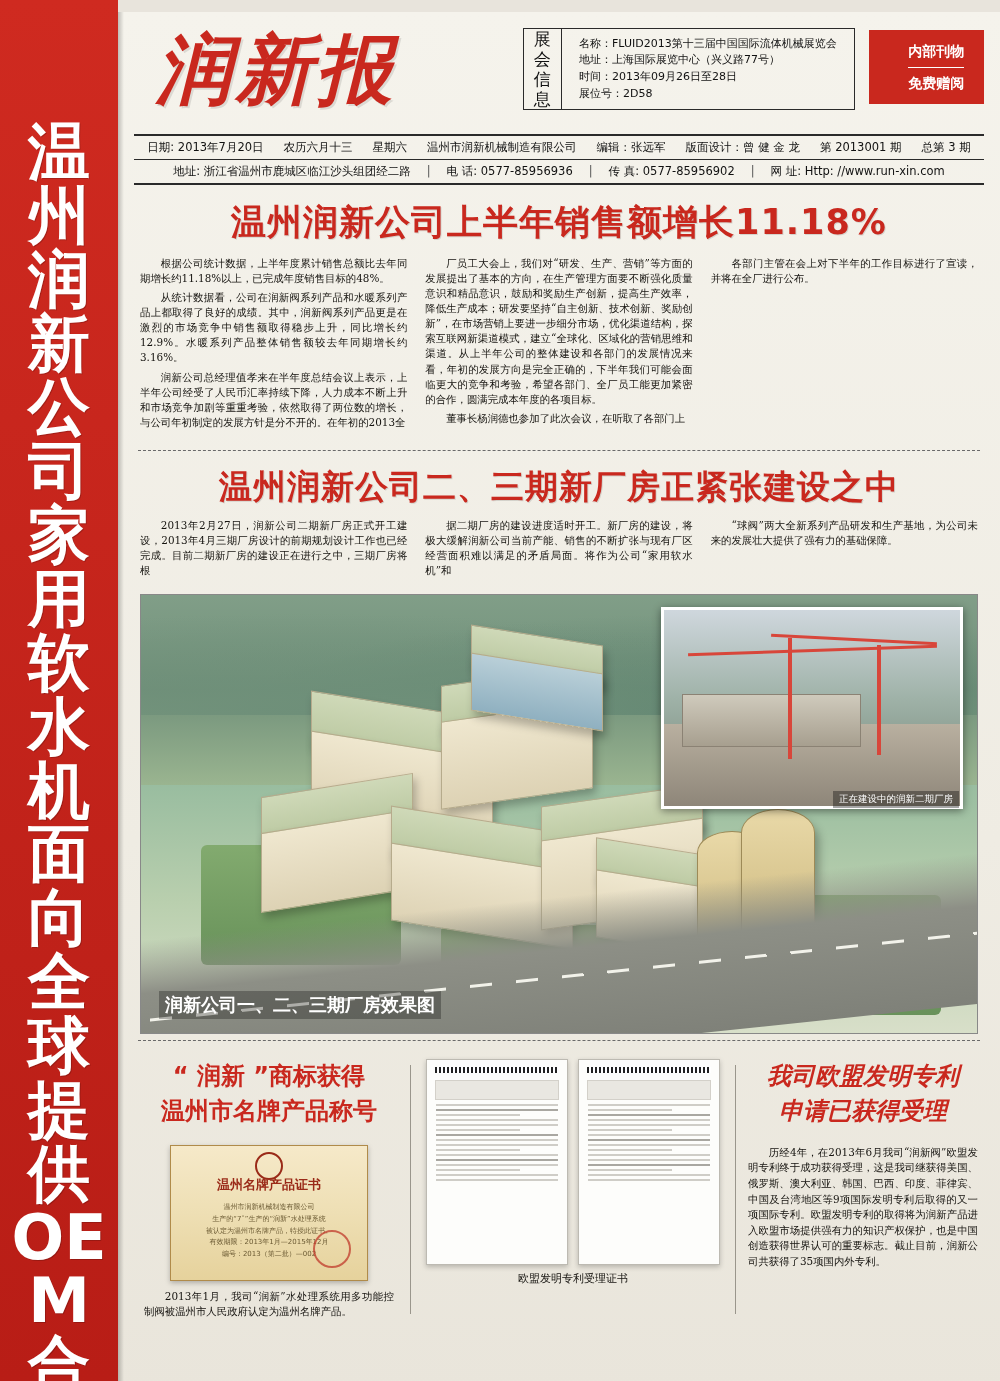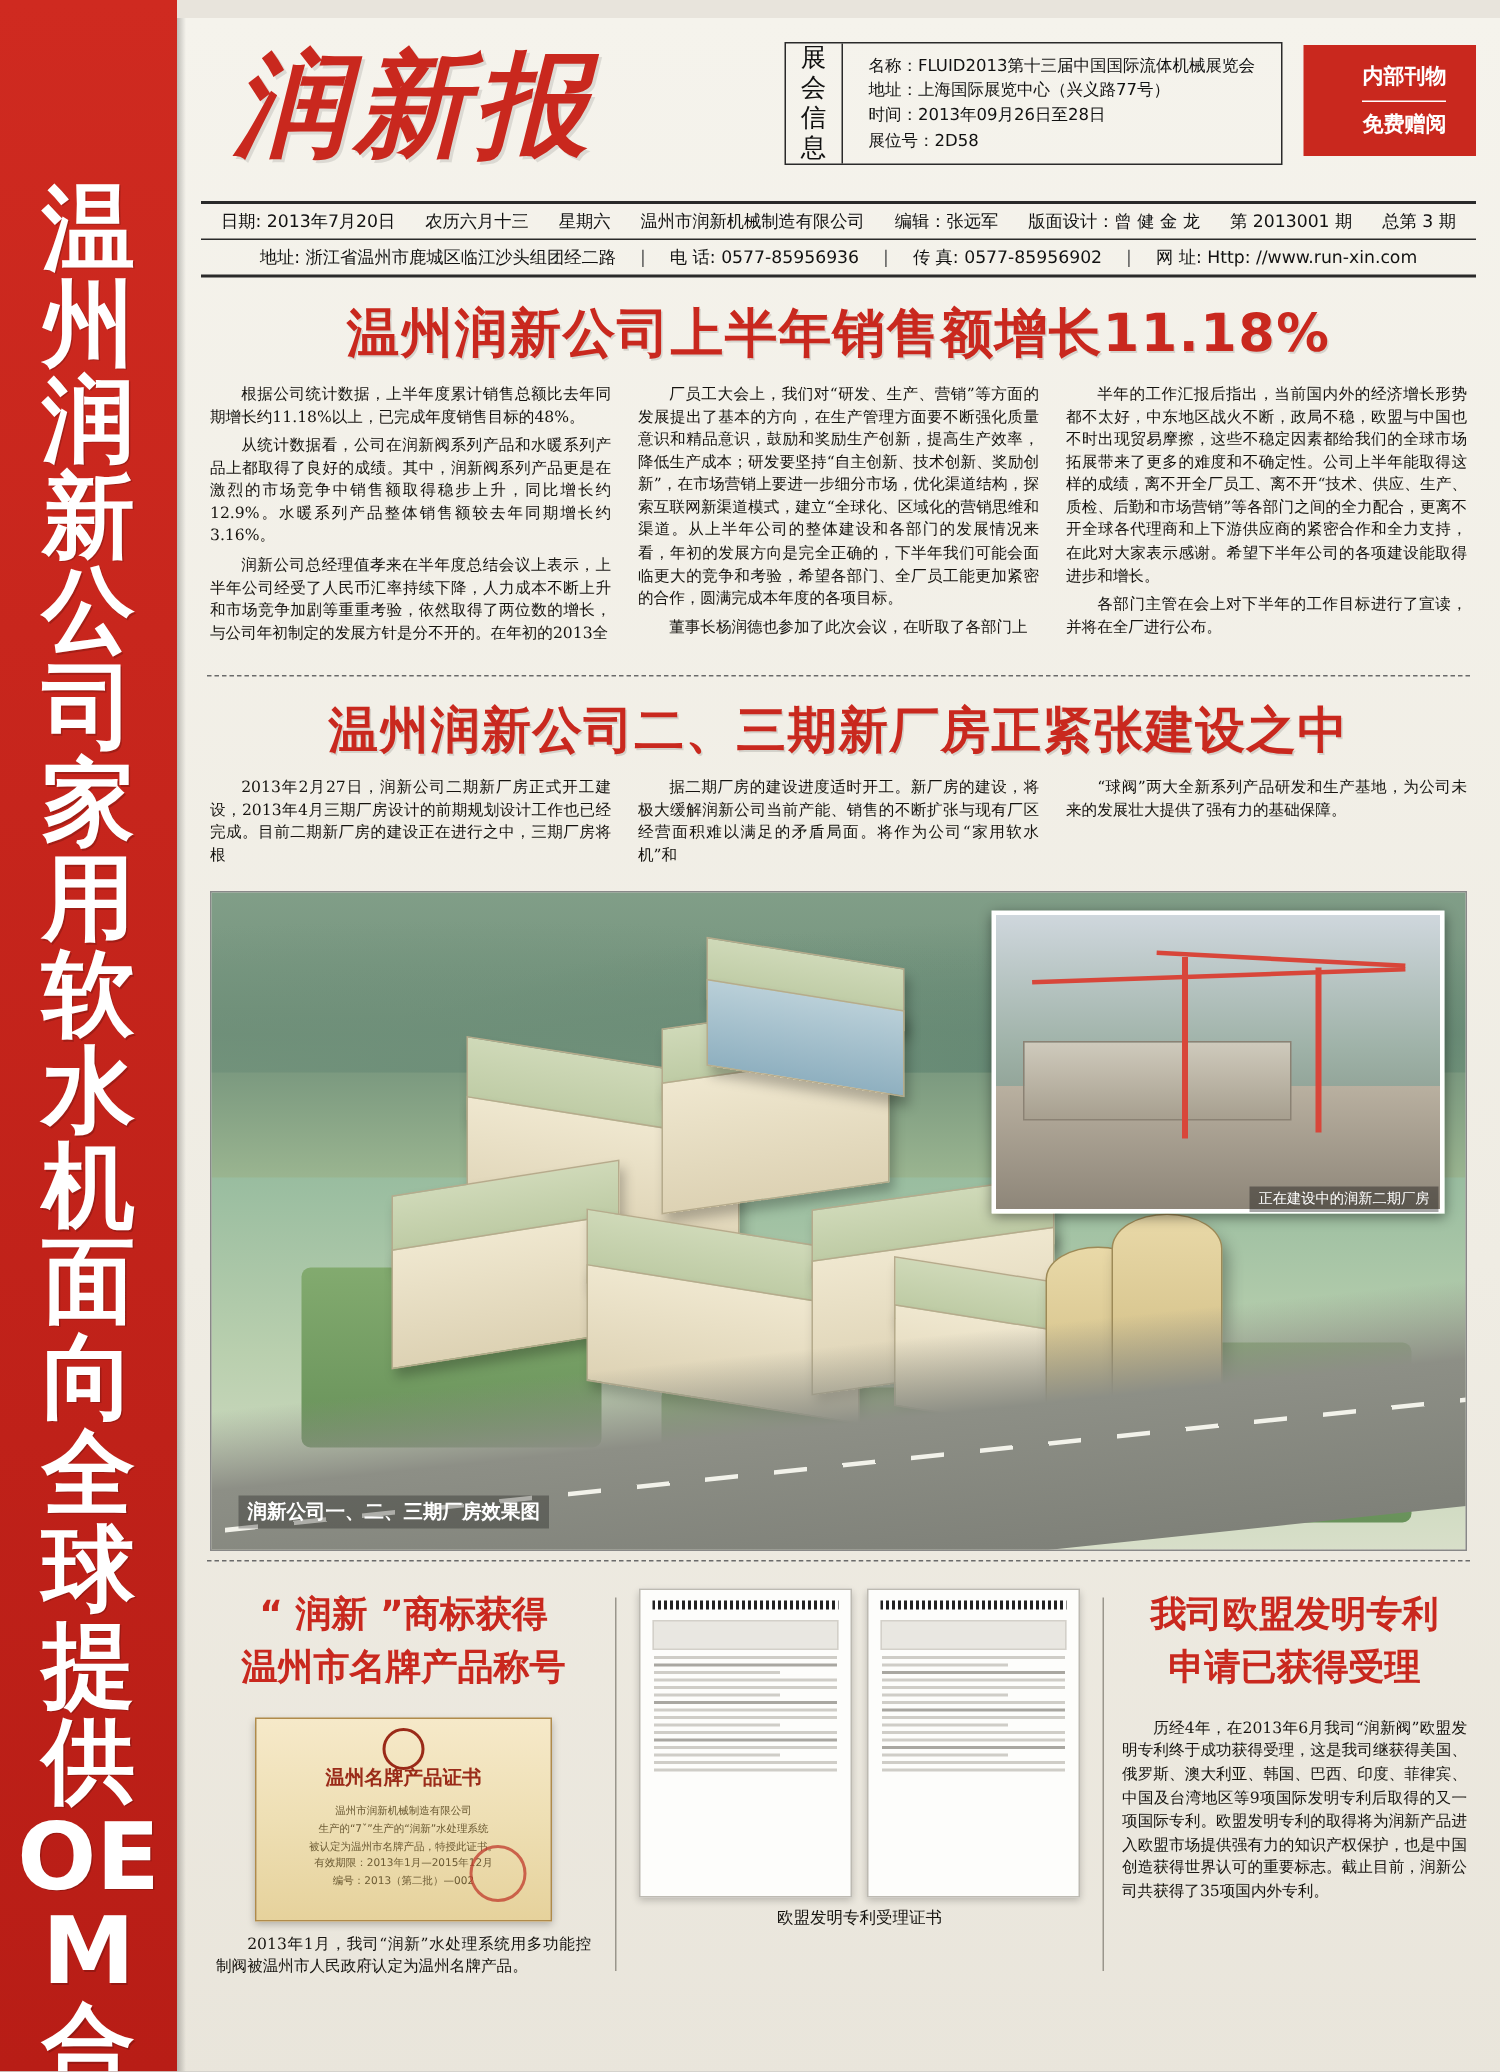--- a/index.html
+++ b/index.html
@@ -267,21 +267,21 @@
     font-family: "DejaVu Sans", "Liberation Sans", sans-serif;
     color: #ffffff;
     font-size: 11px;
     background: rgba(0,0,0,0.35);
     padding: 2px 6px;
   }
   .cap.inset-cap {
     right: 18px; top: 196px; font-size: 9.5px;
   }
   .cap.main-cap {
-    left: 18px; bottom: 14px; font-size: 13px; font-weight: bold;
+    left: 18px; bottom: 14px; font-size: 18px; font-weight: bold;
     background: rgba(0,0,0,0.28);
   }
   
   .bottom {
     display: flex;
     gap: 12px;
     padding: 12px 6px 10px 6px;
   }
   .bcol { position: relative; }
   .bcol.left { width: 258px; text-align: center; }
@@ -451,21 +451,20 @@
       <div class="col">
         <p>根据公司统计数据，上半年度累计销售总额比去年同期增长约11.18%以上，已完成年度销售目标的48%。</p>
         <p>从统计数据看，公司在润新阀系列产品和水暖系列产品上都取得了良好的成绩。其中，润新阀系列产品更是在激烈的市场竞争中销售额取得稳步上升，同比增长约12.9%。水暖系列产品整体销售额较去年同期增长约3.16%。</p>
         <p>润新公司总经理值孝来在半年度总结会议上表示，上半年公司经受了人民币汇率持续下降，人力成本不断上升和市场竞争加剧等重重考验，依然取得了两位数的增长，与公司年初制定的发展方针是分不开的。在年初的2013全</p>
       </div>
       <div class="col">
         <p>厂员工大会上，我们对“研发、生产、营销”等方面的发展提出了基本的方向，在生产管理方面要不断强化质量意识和精品意识，鼓励和奖励生产创新，提高生产效率，降低生产成本；研发要坚持“自主创新、技术创新、奖励创新”，在市场营销上要进一步细分市场，优化渠道结构，探索互联网新渠道模式，建立“全球化、区域化的营销思维和渠道。从上半年公司的整体建设和各部门的发展情况来看，年初的发展方向是完全正确的，下半年我们可能会面临更大的竞争和考验，希望各部门、全厂员工能更加紧密的合作，圆满完成本年度的各项目标。</p>
         <p>董事长杨润德也参加了此次会议，在听取了各部门上</p>
       </div>
       <div class="col">
-        <p>半年的工作汇报后指出，当前国内外的经济增长形势都不太好，中东地区战火不断，政局不稳，欧盟与中国也不时出现贸易摩擦，这些不稳定因素都给我们的全球市场拓展带来了更多的难度和不确定性。公司上半年能取得这样的成绩，离不开全厂员工、离不开“技术、供应、生产、质检、后勤和市场营销”等各部门之间的全力配合，更离不开全球各代理商和上下游供应商的紧密合作和全力支持，在此对大家表示感谢。希望下半年公司的各项建设能取得进步和增长。</p>
         <p>各部门主管在会上对下半年的工作目标进行了宣读，并将在全厂进行公布。</p>
       </div>
     </div>
 
     <div class="dashed"></div>
 
     <div class="headline h2">温州润新公司二、三期新厂房正紧张建设之中</div>
 
     <div class="cols3">
       <div class="col">
@@ -589,21 +588,21 @@
             <div class="pl"></div>
             <div class="pl"></div>
           </div>
         </div>
         <div class="patent-caption">欧盟发明专利受理证书</div>
       </div>
 
       <div class="vline"></div>
 
       <div class="bcol right">
-        <div class="sub-headline" style="white-space: pre-line;">我司欧盟发明专利
+        <div class="sub-headline" style="white-space: pre-line; font-style: italic;">我司欧盟发明专利
 申请已获得受理</div>
         <p>历经4年，在2013年6月我司“润新阀”欧盟发明专利终于成功获得受理，这是我司继获得美国、俄罗斯、澳大利亚、韩国、巴西、印度、菲律宾、中国及台湾地区等9项国际发明专利后取得的又一项国际专利。欧盟发明专利的取得将为润新产品进入欧盟市场提供强有力的知识产权保护，也是中国创造获得世界认可的重要标志。截止目前，润新公司共获得了35项国内外专利。</p>
       </div>
 
     </div>
 
   </div>
 </div>
 
 </body></html>

